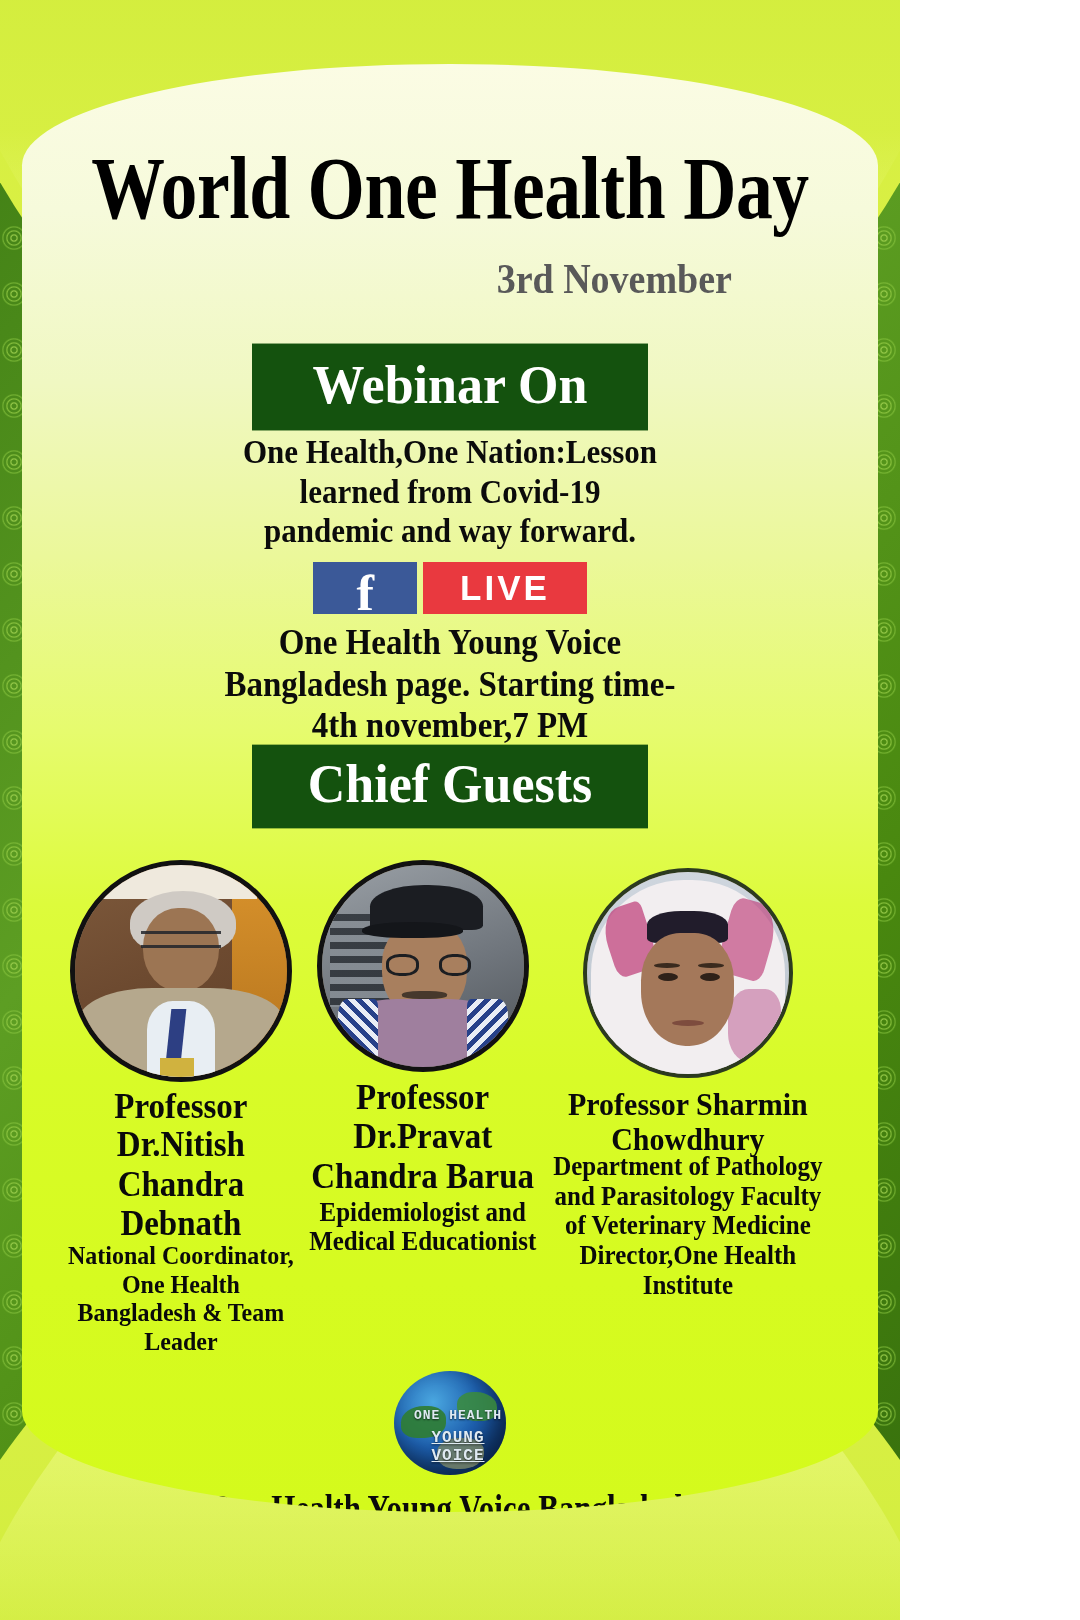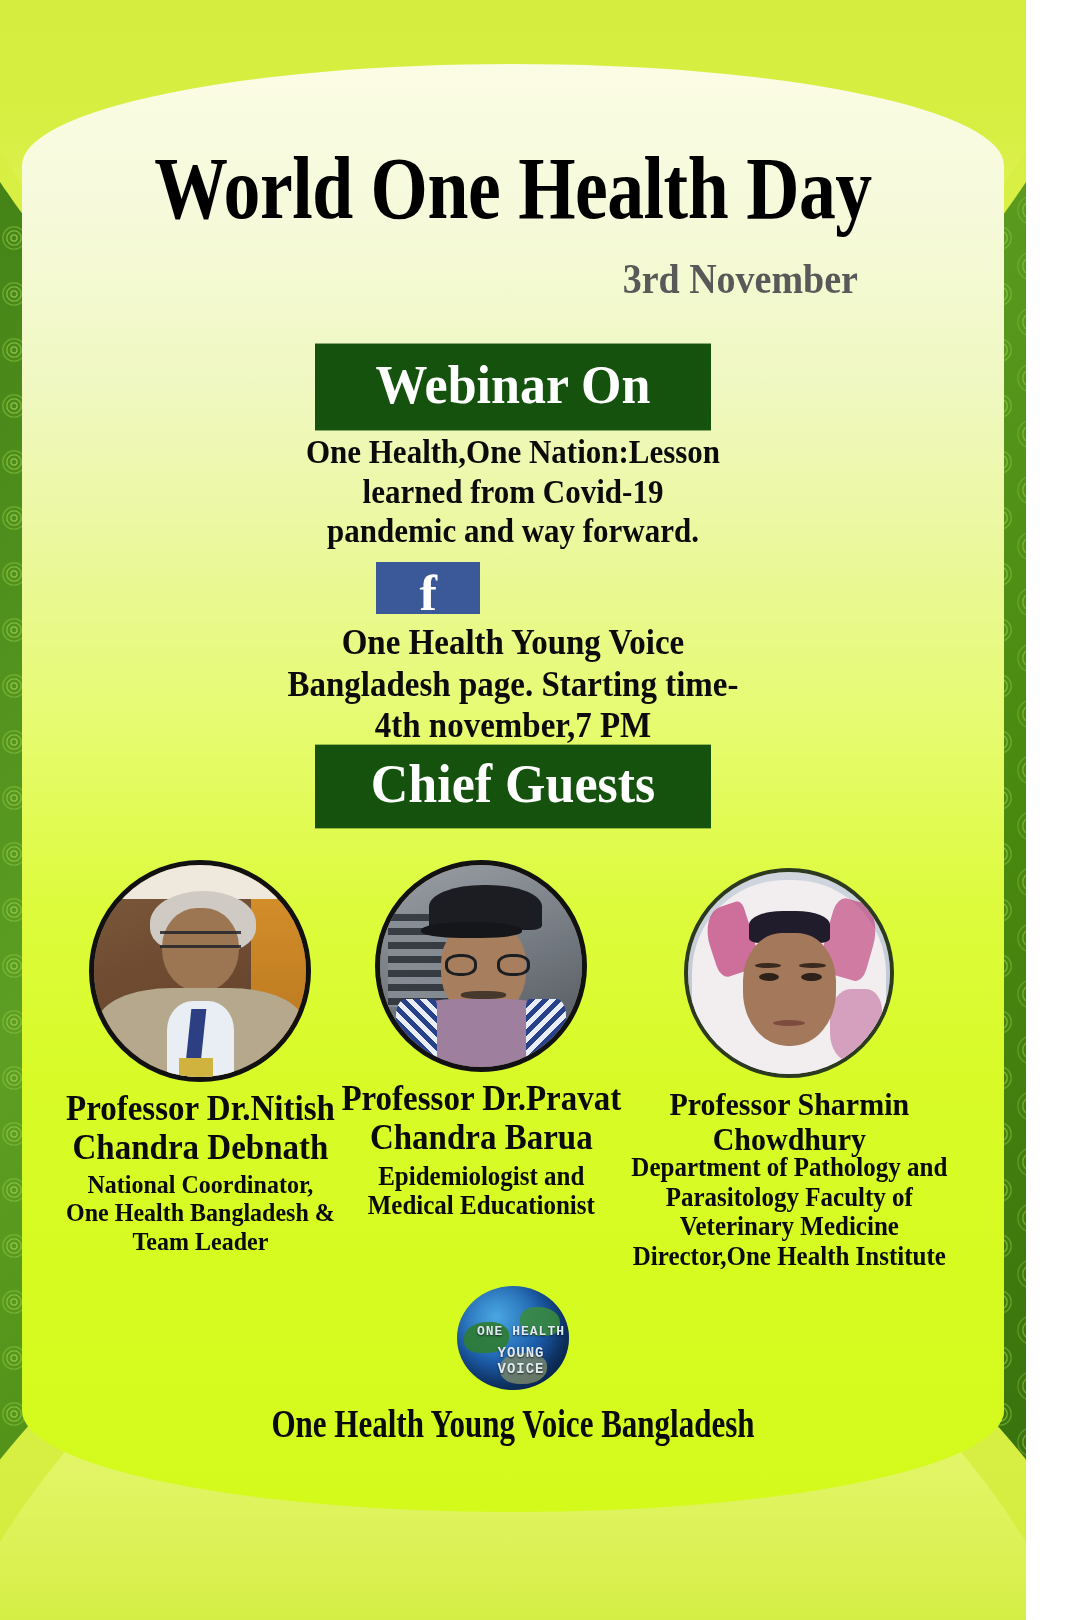--- a/index.html
+++ b/index.html
@@ -5,21 +5,21 @@
   * { box-sizing: border-box; margin: 0; padding: 0; }
   html, body {
     width: 1080px; height: 1620px;
     font-family: "Liberation Serif", serif;
     overflow: hidden;
   }
 
   
   .poster {
     position: relative;
-    width: 1026px; height: 1620px;
+    width: 900px; height: 1620px;
     background: #0c4a6e;
     overflow: hidden;
   }
 
   
   .border-pattern {
     position: absolute; inset: 0;
     background-color: #57961f;
     background-image:
       radial-gradient(circle at 14px 14px, rgba(255,255,255,0.00) 2px, rgba(160,210,80,0.85) 3px, rgba(255,255,255,0) 4.5px),
@@ -302,21 +302,21 @@
     position: absolute;
     left: 16px; right: 0;
     text-align: center;
     color: #dfeaf2;
     font-family: "Liberation Mono", monospace;
     font-weight: bold;
     letter-spacing: 1px;
     text-shadow: 0 1px 2px rgba(0,0,0,.7);
   }
   .logo-text-a { top: 36%; font-size: 13px; }
-  .logo-text-b { top: 56%; font-size: 14px; }
+  .logo-text-b { top: 56%; font-size: 16px; text-decoration: underline; }
 
   .footer-text {
     margin-top: 16px;
     font-family: "Liberation Serif", serif;
     font-weight: bold;
     font-size: 33px;
     color: #0a0a0a;
     transform: scaleY(1.22) scaleX(0.94);
   }
 </style>
@@ -341,20 +341,23 @@
         <div class="sub-date">3rd November</div>
       </div>
 
       <div class="banner banner-webinar">Webinar On</div>
 
       <div class="topic">One Health,One Nation:Lesson learned from Covid-19 pandemic and way forward.</div>
 
       <div class="fb-live">
         <div class="fb-square">
           <span class="fb-f">f</span>
+        </div>
+        <div class="live-square">
+          <span class="live-text">LIVE</span>
         </div>
       </div>
 
       <div class="page-info">One Health Young Voice Bangladesh page. Starting time-4th november,7 PM</div>
 
       <div class="banner banner-chief">Chief Guests</div>
 
       <div class="guests">
 
         <div class="guest guest-1">

